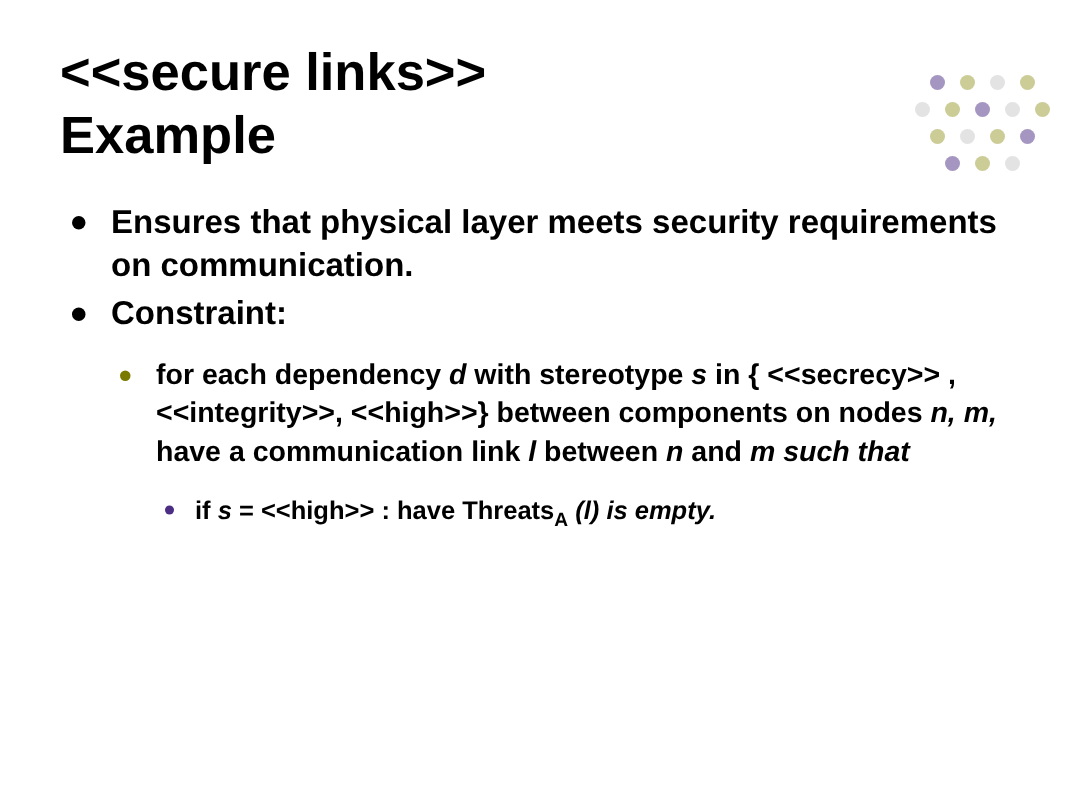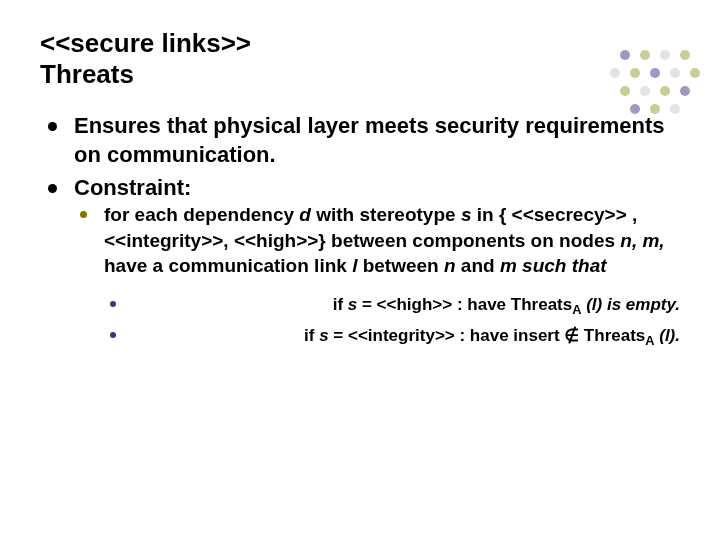--- a/index.html
+++ b/index.html
@@ -7,21 +7,21 @@
     width: 720px;
     height: 540px;
     background: #ffffff;
     font-family: Arial, Helvetica, sans-serif;
     color: #000;
     position: relative;
     padding: 28px 40px 20px 40px;
     overflow: hidden;
   }
   .title {
-    font-size: 26px;
+    font-size: 35px;
     font-weight: bold;
     line-height: 1.2;
     margin-bottom: 22px;
     color: #000;
   }
   .decor {
     position: absolute;
     top: 50px;
     right: 10px;
     width: 120px;
@@ -52,20 +52,21 @@
     left: 8px;
     top: 10px;
     width: 9px;
     height: 9px;
     background: #000;
     border-radius: 50%;
   }
   ul.level2 {
     list-style: none;
     padding-left: 0;
+    margin-top: 14px;
   }
   ul.level2 > li {
     position: relative;
     padding-left: 30px;
     font-size: 19px;
     line-height: 1.35;
     margin-bottom: 10px;
   }
   ul.level2 > li::before {
     content: "";
@@ -74,21 +75,20 @@
     top: 9px;
     width: 7px;
     height: 7px;
     background: #7a7a00;
     border-radius: 50%;
   }
   ul.level3 {
     list-style: none;
     padding-left: 0;
     margin-top: 14px;
-    text-align: right;
   }
   ul.level3 > li {
     position: relative;
     padding-left: 26px;
     font-size: 17px;
     line-height: 1.45;
     margin-bottom: 4px;
   }
   ul.level3 > li::before {
     content: "";
@@ -120,38 +120,35 @@
   <span class="dot" style="left:50px;top:36px;background:#c8c8c8"></span>
   <span class="dot" style="left:70px;top:36px;background:#9a9a2f"></span>
   <span class="dot" style="left:90px;top:36px;background:#4b2e83"></span>
   <span class="dot" style="left:40px;top:54px;background:#4b2e83"></span>
   <span class="dot" style="left:60px;top:54px;background:#9a9a2f"></span>
   <span class="dot" style="left:80px;top:54px;background:#c8c8c8"></span>
 </div>
 
 <h1 class="title">
   <span>&lt;&lt;secure links&gt;&gt;</span><br>
-  <span> Threats</span>
+  <span> Example</span>
 </h1>
 
 <ul class="level1">
   <li>
     <span>Ensures that physical layer meets security requirements on communication.</span>
   </li>
   <li>
     <span>Constraint:</span>
 
     <ul class="level2">
       <li>
         <span><span>for each dependency </span><span class="ital">d</span><span> with stereotype </span><span class="ital">s</span><span> in { &lt;&lt;secrecy&gt;&gt; , &lt;&lt;integrity&gt;&gt;, &lt;&lt;high&gt;&gt;} between components on nodes </span><span class="ital">n, m,</span><span> have a communication link </span><span class="ital">l</span><span> between </span><span class="ital">n</span><span> and </span><span class="ital">m</span><span class="ital"> such that</span></span>
 
         <ul class="level3">
           <li>
             <span><span>if </span><span class="ital">s</span><span> = &lt;&lt;high&gt;&gt; : have Threats</span><span class="sub">A</span><span class="ital"> (l)</span><span class="ital"> is empty.</span></span>
           </li>
-          <li>
-            <span><span>if </span><span class="ital">s</span><span> = &lt;&lt;integrity&gt;&gt; : have insert ∉ Threats</span><span class="sub">A</span><span class="ital"> (l).</span></span>
-          </li>
         </ul>
       </li>
     </ul>
   </li>
 </ul>
 
 </body></html>

